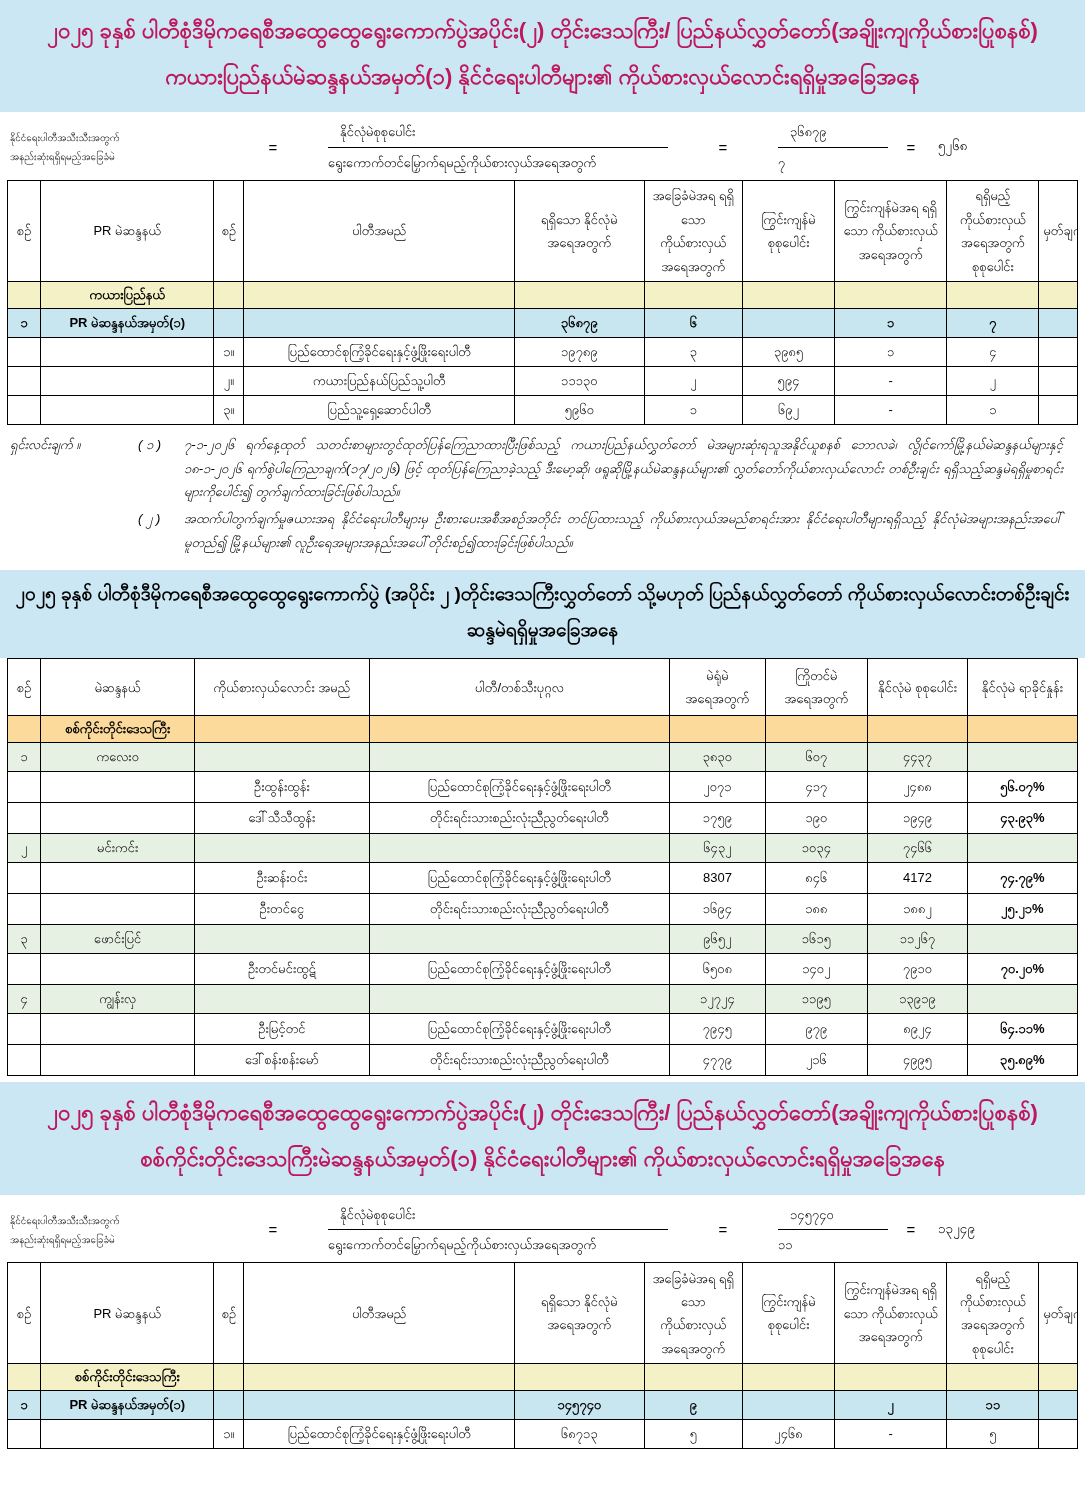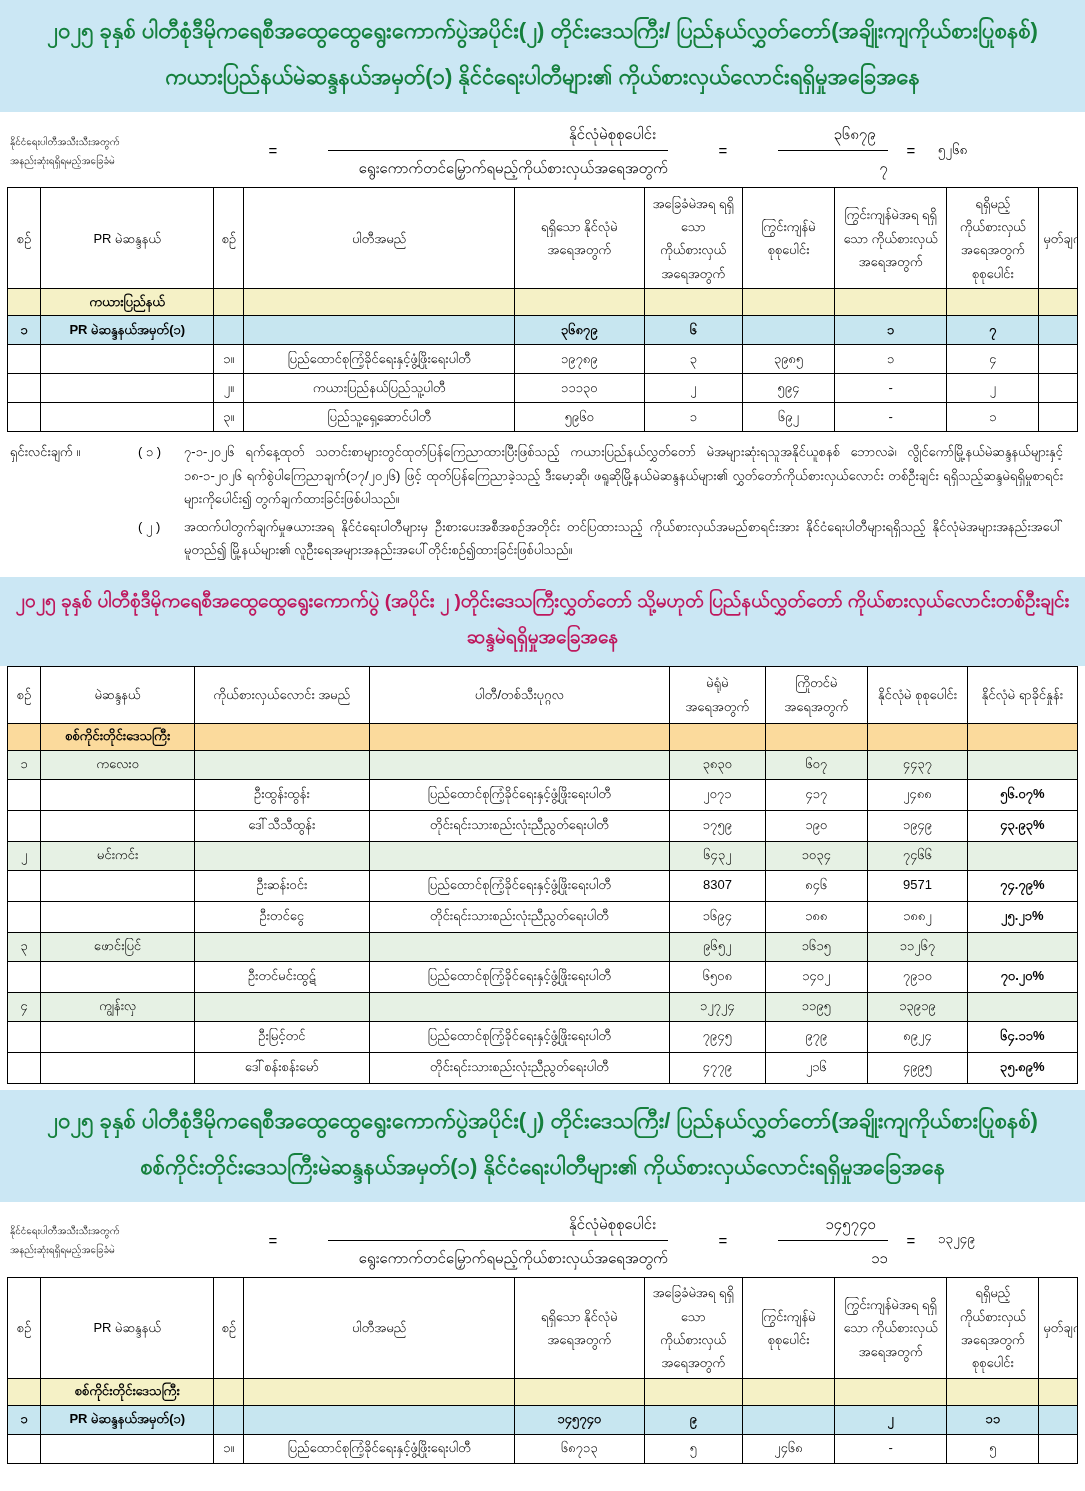--- a/index.html
+++ b/index.html
@@ -4,33 +4,33 @@
 <style>
   html,body{margin:0;padding:0;}
   body{
     width:1085px; min-height:1491px; background:#ffffff; color:#000;
     font-family:"Liberation Sans","DejaVu Sans",sans-serif;
     -webkit-font-smoothing:antialiased;
   }
   .title-bar{
     background:#cbe7f4; text-align:center; padding:8px 6px 12px;
   }
-  .title-bar .tline{font-weight:bold; font-size:22px; line-height:2.1; color:#15803d;}
+  .title-bar .tline{font-weight:bold; font-size:22px; line-height:2.1; color:#be185d;}
   .section2-bar{
     background:#cbe7f4; text-align:center; padding:6px 4px 10px; margin-top:6px;
   }
-  .section2-bar .tline{font-weight:bold; font-size:19px; line-height:1.9; color:#be185d;}
+  .section2-bar .tline{font-weight:bold; font-size:19px; line-height:1.9; color:#000000;}
 
   .formula-row{display:flex; align-items:center; padding:8px 8px 6px 10px;}
   .f-label{width:208px; font-size:10px; line-height:1.9;}
   .f-eq{font-size:15px; text-align:center;}
   .f-eq.e1{width:110px;}
   .f-eq.e2{width:110px;}
   .f-eq.e3{width:46px;}
-  .f-frac{text-align:right; font-size:15px; line-height:1.8;}
+  .f-frac{text-align:left; font-size:13px; line-height:1.8;}
   .f-frac .num{border-bottom:1.5px solid #000; padding:0 12px 3px;}
   .f-frac .den{padding-top:3px;}
   .f-frac.main{width:340px;}
   .f-frac.vals{width:110px;}
   .f-result{font-size:13.5px; padding-left:4px;}
 
   table.grid{
     width:1071px; margin:0 7px; border-collapse:collapse; table-layout:fixed;
   }
   table.grid th, table.grid td{
@@ -44,21 +44,21 @@
   td.left{text-align:left; padding-left:6px;}
   td.bold{font-weight:bold;}
   td.pct{font-weight:bold; text-align:right; padding-right:6px;}
   tr.row-group td{background:#f5f1c6; height:22px;}
   tr.row-pr td{background:#c7e6f0; height:24px; font-weight:bold;}
   tr.row-party td{height:24px;}
   tr.row-region td{background:#fbda9c; height:22px;}
   tr.row-constituency td{background:#e6f1e4; height:24px;}
   tr.row-candidate td{height:26px;}
 
-  .footnote{display:flex; padding:8px 18px 6px 10px;}
+  .footnote{display:flex; padding:8px 18px 6px 10px;font-style:italic;}
   .fn-label{width:128px; font-size:13px; line-height:1.8; flex-shrink:0;}
   .fn-items{flex:1;}
   .fn-item{display:flex; margin-bottom:4px;}
   .fn-marker{width:46px; flex-shrink:0; font-size:13px; line-height:1.8;}
   .fn-text{flex:1; font-size:13px; line-height:1.8; text-align:justify; padding-right:4px;}
 </style>
 </head>
 <body>
 
 <div class="title-bar">
@@ -268,21 +268,21 @@
         <td>၇၄၆၆</td>
         <td></td>
       </tr>
       <tr class="row-candidate">
         <td></td>
         <td class="left"></td>
         <td class="left">ဦးဆန်းဝင်း</td>
         <td class="left">ပြည်ထောင်စုကြံ့ခိုင်ရေးနှင့်ဖွံ့ဖြိုးရေးပါတီ</td>
         <td>8307</td>
         <td>၈၄၆</td>
-        <td>9571</td>
+        <td>4172</td>
         <td class="pct">၇၄.၇၉%</td>
       </tr>
       <tr class="row-candidate">
         <td></td>
         <td class="left"></td>
         <td class="left">ဦးတင်ငွေ</td>
         <td class="left">တိုင်းရင်းသားစည်းလုံးညီညွတ်ရေးပါတီ</td>
         <td>၁၆၉၄</td>
         <td>၁၈၈</td>
         <td>၁၈၈၂</td>

